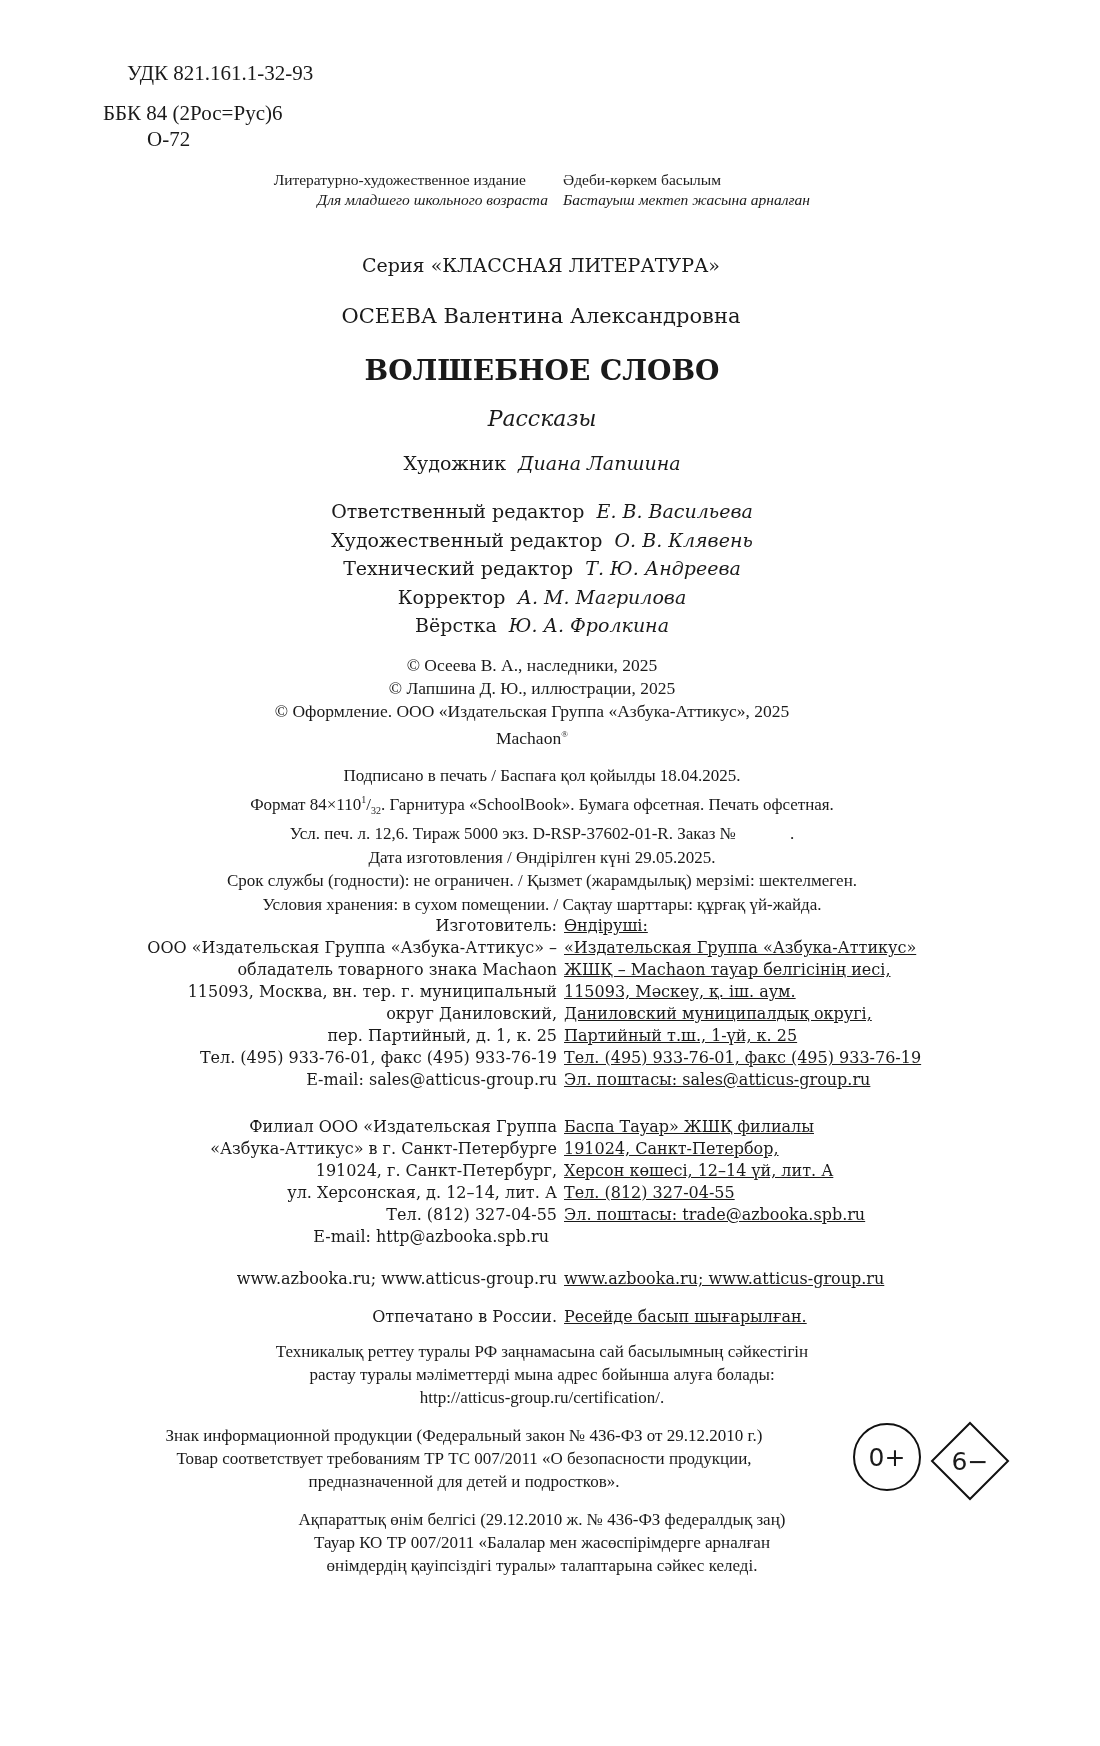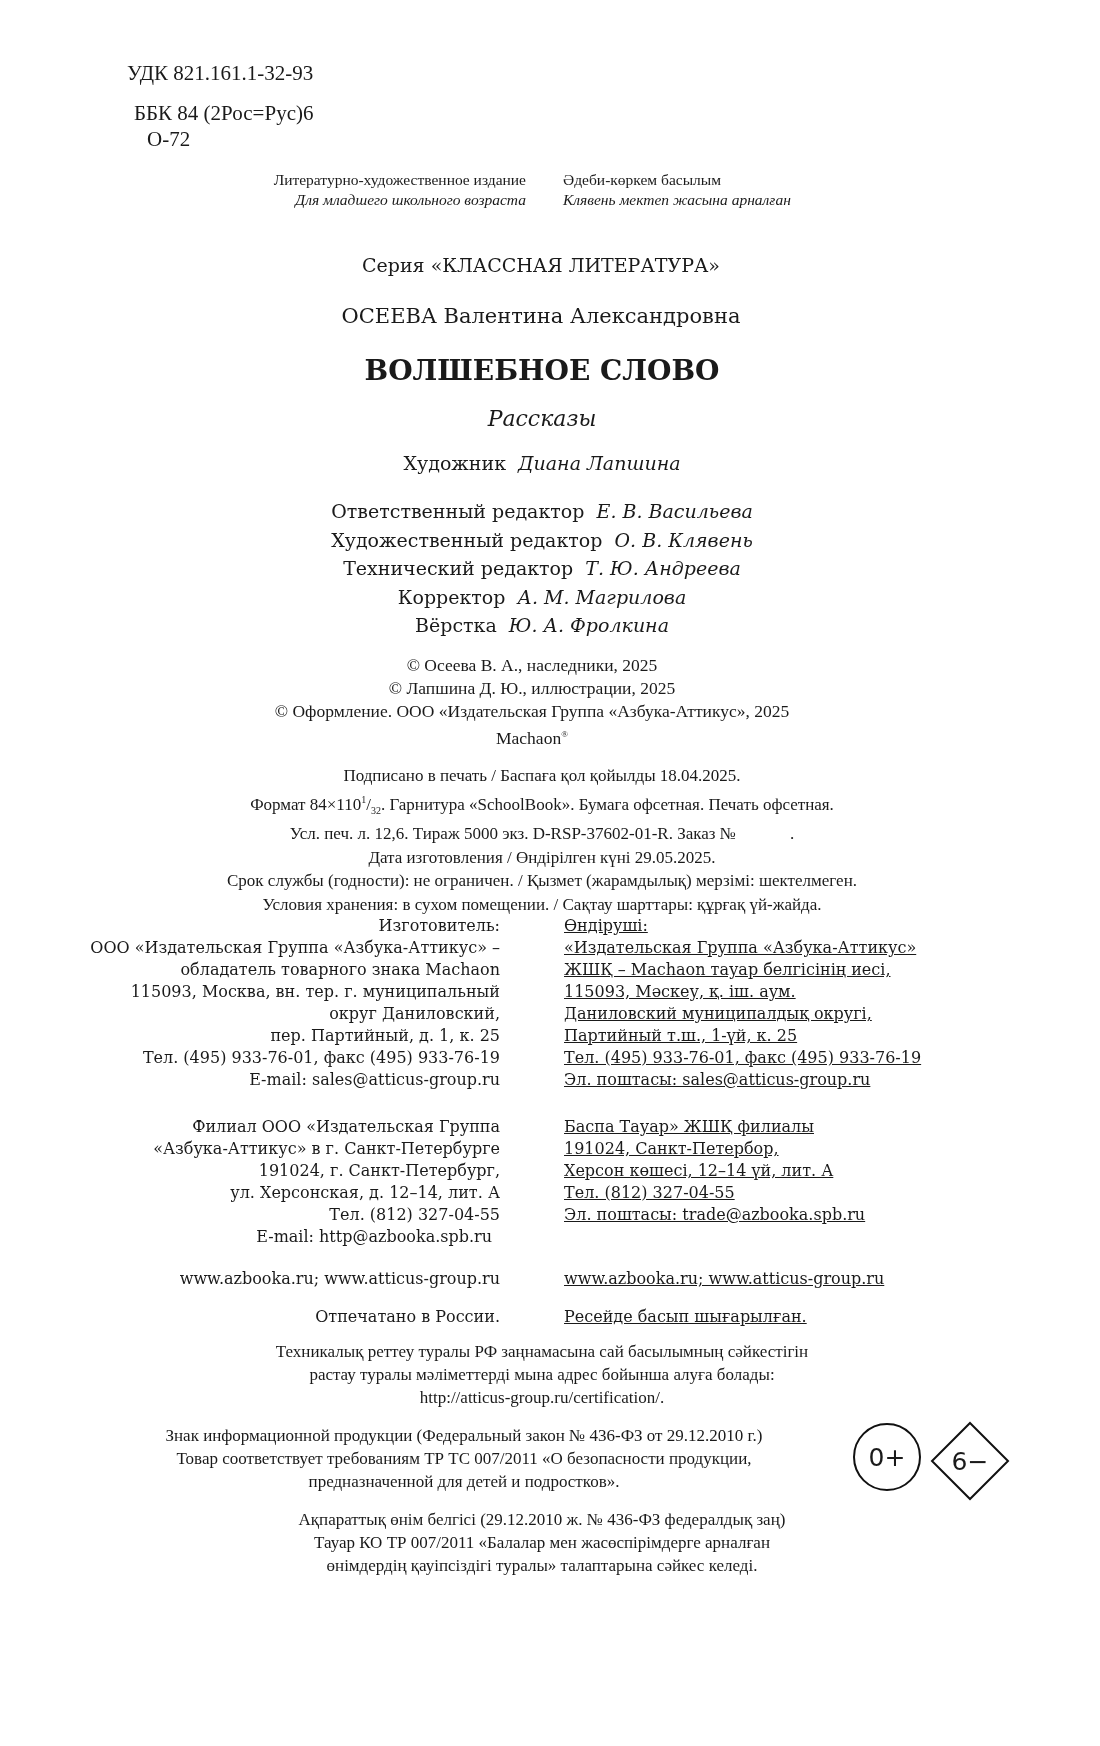--- a/index.html
+++ b/index.html
@@ -7,42 +7,42 @@
          font-family: "DejaVu Serif", serif; }
   .abs { position: absolute; white-space: nowrap; }
   .udk { font-family: "Liberation Serif", serif; font-size: 21px; line-height: 25px; left: 103px; }
   .cond { font-family: "Liberation Serif", serif; }
   .cap { font-size: 15.5px; line-height: 20px; }
   .italic { font-style: italic; }
   .center { left: 0; width: 1100px; text-align: center; }
   .sz19 { font-size: 19px; }
   .sz21 { font-size: 21px; }
   .row { display: block; }
-  .lcol { position: absolute; right: 600px; text-align: right; font-size: 16px; line-height: 22px; white-space: nowrap; }
+  .lcol { position: absolute; right: 543px; text-align: right; font-size: 16px; line-height: 22px; white-space: nowrap; }
   .rcol { position: absolute; left: 564px; text-align: left; font-size: 16px; line-height: 22px; white-space: nowrap; text-decoration: underline; }
   .mark-circle { position: absolute; left: 853px; top: 1423px; width: 68px; height: 68px; border: 2px solid #111;
                  border-radius: 50%; display: flex; align-items: center; justify-content: center;
                  font-family: "DejaVu Sans", sans-serif; font-size: 25px; box-sizing: border-box; }
   .mark-diamond { position: absolute; left: 930px; top: 1421px; width: 80px; height: 80px; }
   .mark-diamond svg { position: absolute; left: 0; top: 0; }
   .mark-diamond span { position: absolute; left: 0; top: 0; width: 80px; height: 80px; display: flex;
                        align-items: center; justify-content: center; font-family: "DejaVu Sans", sans-serif; font-size: 25px; }
   sup.r { font-size: 9px; vertical-align: super; }
 </style>
 </head>
 <body>
 
 <div class="abs udk" style="top:61px;margin-left:24px;">УДК 821.161.1-32-93</div>
-<div class="abs udk" style="top:101px;margin-left:31px;">ББК 84 (2Рос=Рус)6</div>
+<div class="abs udk" style="top:101px;">ББК 84 (2Рос=Рус)6</div>
 <div class="abs udk" style="top:127px; left:147px;">О-72</div>
 
 <div class="abs cond cap" style="top:170px; right:574px; text-align:right;">Литературно-художественное издание</div>
-<div class="abs cond cap italic" style="top:190px; right:574px; text-align:right;">Для младшего школьного возраста</div>
+<div class="abs cond cap italic" style="top:190px; right:552px; text-align:right;">Для младшего школьного возраста</div>
 <div class="abs cond cap" style="top:170px; left:563px;">Әдеби-көркем басылым</div>
-<div class="abs cond cap italic" style="top:190px; left:563px;">Клявень мектеп жасына арналған</div>
+<div class="abs cond cap italic" style="top:190px; left:563px;">Бастауыш мектеп жасына арналған</div>
 
 <div class="abs center sz19" style="top:254px; left:-9px;">Серия «КЛАССНАЯ ЛИТЕРАТУРА»</div>
 <div class="abs center sz21" style="top:304px; left:-9px;">ОСЕЕВА Валентина Александровна</div>
 <div class="abs center" style="top:354px; left:-8px; font-size:28px; font-weight:bold;">ВОЛШЕБНОЕ СЛОВО</div>
 <div class="abs center italic" style="top:406px; left:-8px; font-size:22px;">Рассказы</div>
 
 <div class="abs center sz19" style="top:452px; left:-8px;">
   <span>Художник</span>&nbsp;&nbsp;<span class="italic">Диана Лапшина</span>
 </div>
 

